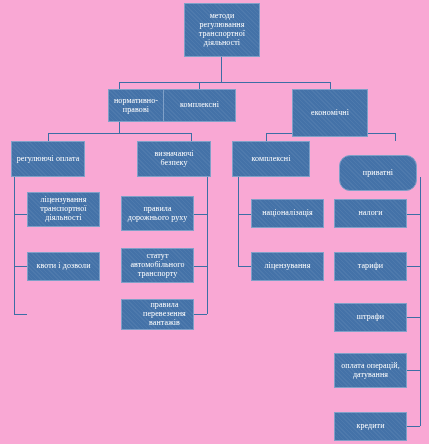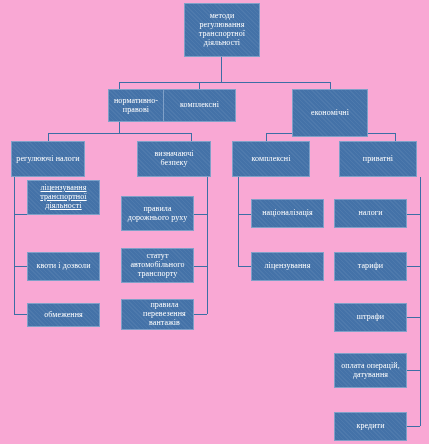--- a/index.html
+++ b/index.html
@@ -91,33 +91,32 @@
   <div class="conn h" style="left:407px; top:426px; width:13px;"></div>
 
   <div class="node root" style="left:184px; top:3px; width:76px; height:54px;">методи регулювання транспортної діяльності</div>
 
   <div class="node" style="left:92px; top:89px; width:56px; height:33px;margin-left:16px;">нормативно-правові</div>
 
   <div class="node" style="left:163px; top:89px; width:73px; height:33px;">комплексні</div>
 
   <div class="node" style="left:292px; top:89px; width:76px; height:48px;">економічні</div>
 
-  <div class="node" style="left:11px; top:141px; width:74px; height:36px;">регулюючі налоги</div>
+  <div class="node" style="left:11px; top:141px; width:74px; height:36px;">регулюючі оплата</div>
 
   <div class="node" style="left:137px; top:141px; width:74px; height:36px;text-align:center;">визначаючі безпеку</div>
 
   <div class="node" style="left:232px; top:141px; width:78px; height:36px;">комплексні</div>
 
-  <div class="node" style="left:339px; top:141px; width:78px; height:36px;">приватні</div>
+  <div class="node" style="left:339px; top:155px; width:78px; height:36px;border-radius:11px;">приватні</div>
 
-  <div class="node" style="left:27px; top:180px; width:73px; height:35px;text-decoration:underline;">ліцензування транспортної діяльності</div>
+  <div class="node" style="left:27px; top:192px; width:73px; height:35px;">ліцензування транспортної діяльності</div>
 
   <div class="node" style="left:27px; top:252px; width:73px; height:29px;">квоти і дозволи</div>
 
-  <div class="node" style="left:27px; top:303px; width:73px; height:24px;">обмеження</div>
 
   <div class="node" style="left:121px; top:196px; width:73px; height:35px;">правила дорожнього руху</div>
 
   <div class="node" style="left:121px; top:248px; width:73px; height:35px;">статут автомобільного транспорту</div>
 
   <div class="node" style="left:121px; top:299px; width:73px; height:31px;padding-left:16px;">правила перевезення вантажів</div>
 
   <div class="node" style="left:251px; top:199px; width:73px; height:29px;">націоналізація</div>
 
   <div class="node" style="left:251px; top:252px; width:73px; height:29px;">ліцензування</div>

